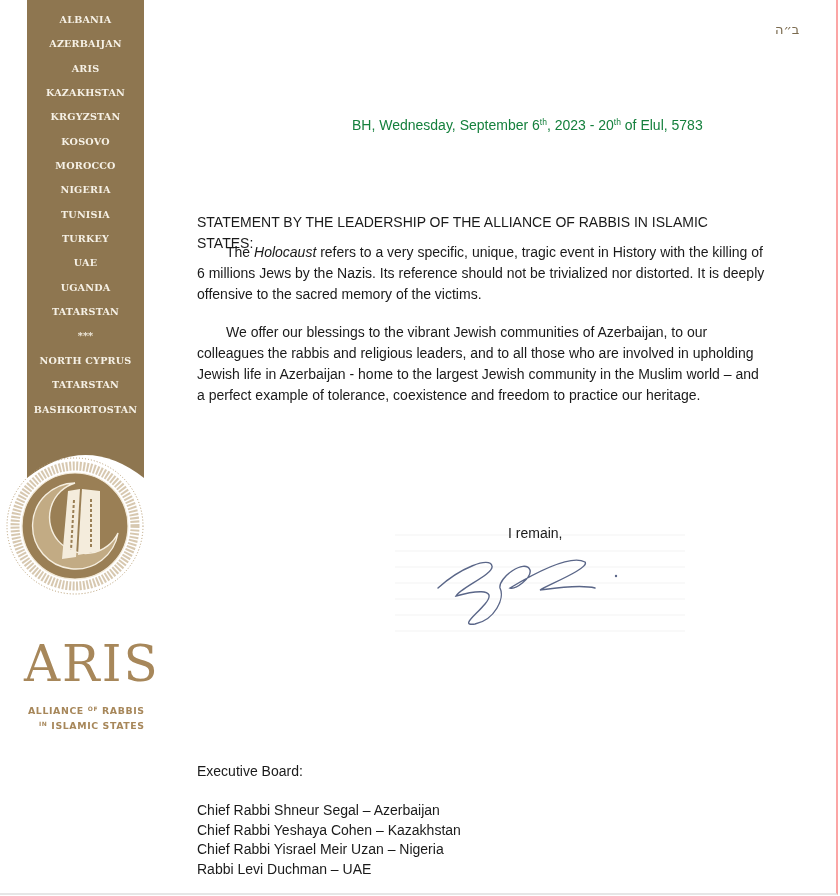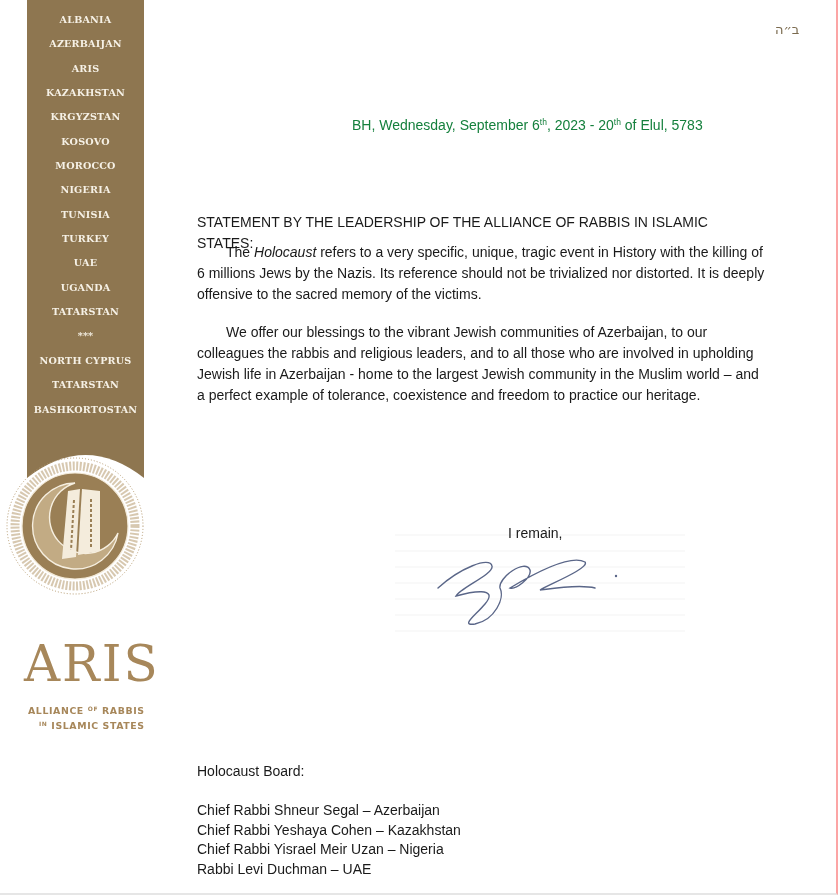--- a/index.html
+++ b/index.html
@@ -145,21 +145,21 @@
   <div class="ghost"></div>
   <div class="closing">I remain,</div>
   <div class="signature">
     <svg width="200" height="80" viewBox="0 0 200 80">
       <path d="M8 40 C30 20, 60 8, 62 18 C64 26, 30 40, 26 48 C40 44, 70 38, 55 56 C45 68, 30 78, 45 76 C65 72, 75 50, 70 40 C68 30, 95 10, 100 22 C102 30, 85 42, 80 40 C100 28, 140 6, 155 14 C160 20, 120 36, 110 42 C125 40, 150 36, 165 40" fill="none" stroke="#5a6688" stroke-width="1.4" stroke-linecap="round"></path>
       <circle cx="186" cy="28" r="1.2" fill="#5a6688"></circle>
     </svg>
   </div>
 
   <div class="board">
-    <div class="board-title">Holocaust Board:</div>
+    <div class="board-title">Executive Board:</div>
     <ul class="board-list">
       <li>Chief Rabbi Shneur Segal – Azerbaijan</li>
       <li>Chief Rabbi Yeshaya Cohen – Kazakhstan</li>
       <li>Chief Rabbi Yisrael Meir Uzan – Nigeria</li>
       <li>Rabbi Levi Duchman – UAE</li>
     </ul>
   </div>
 </div>
 
 </body></html>

